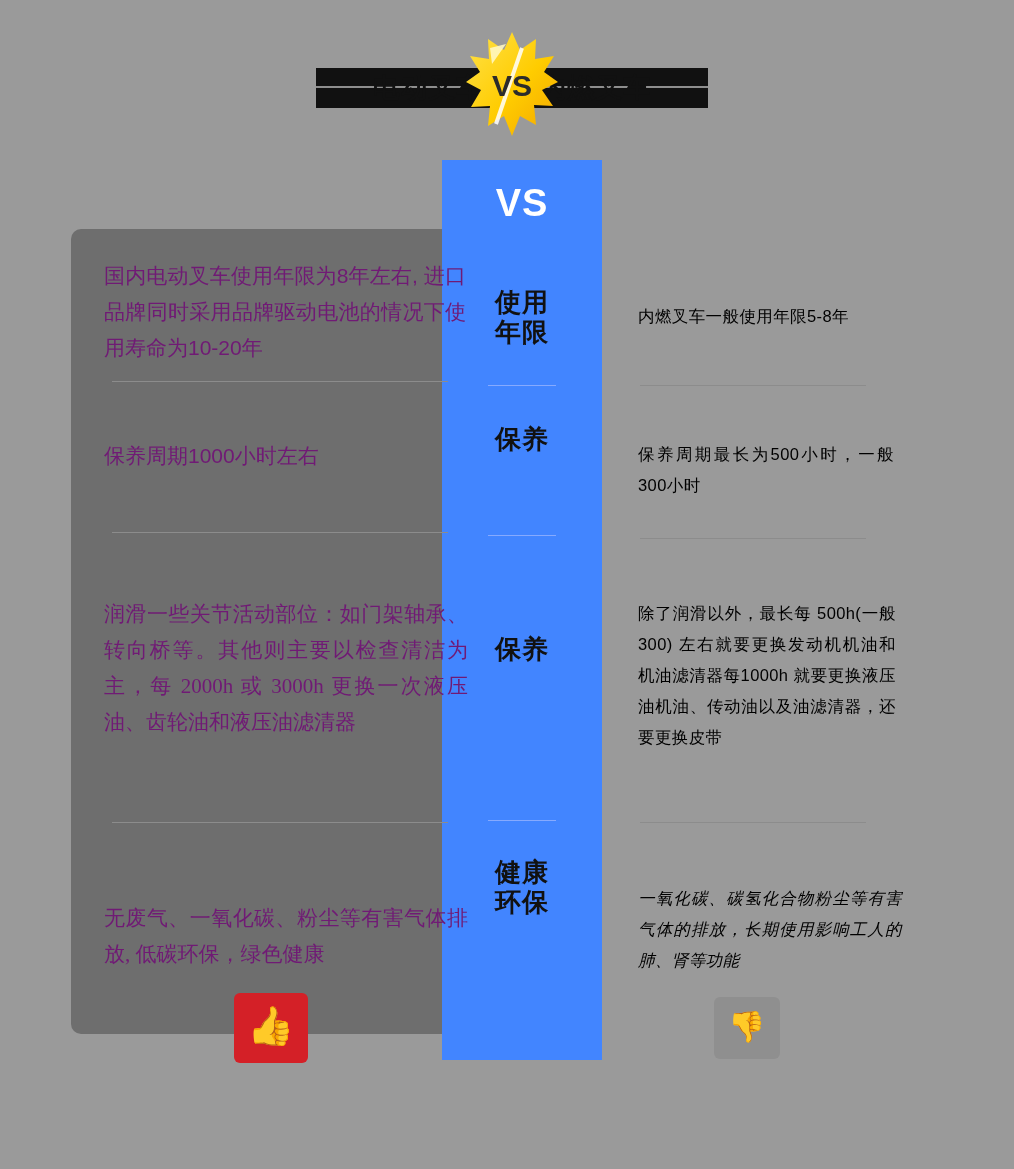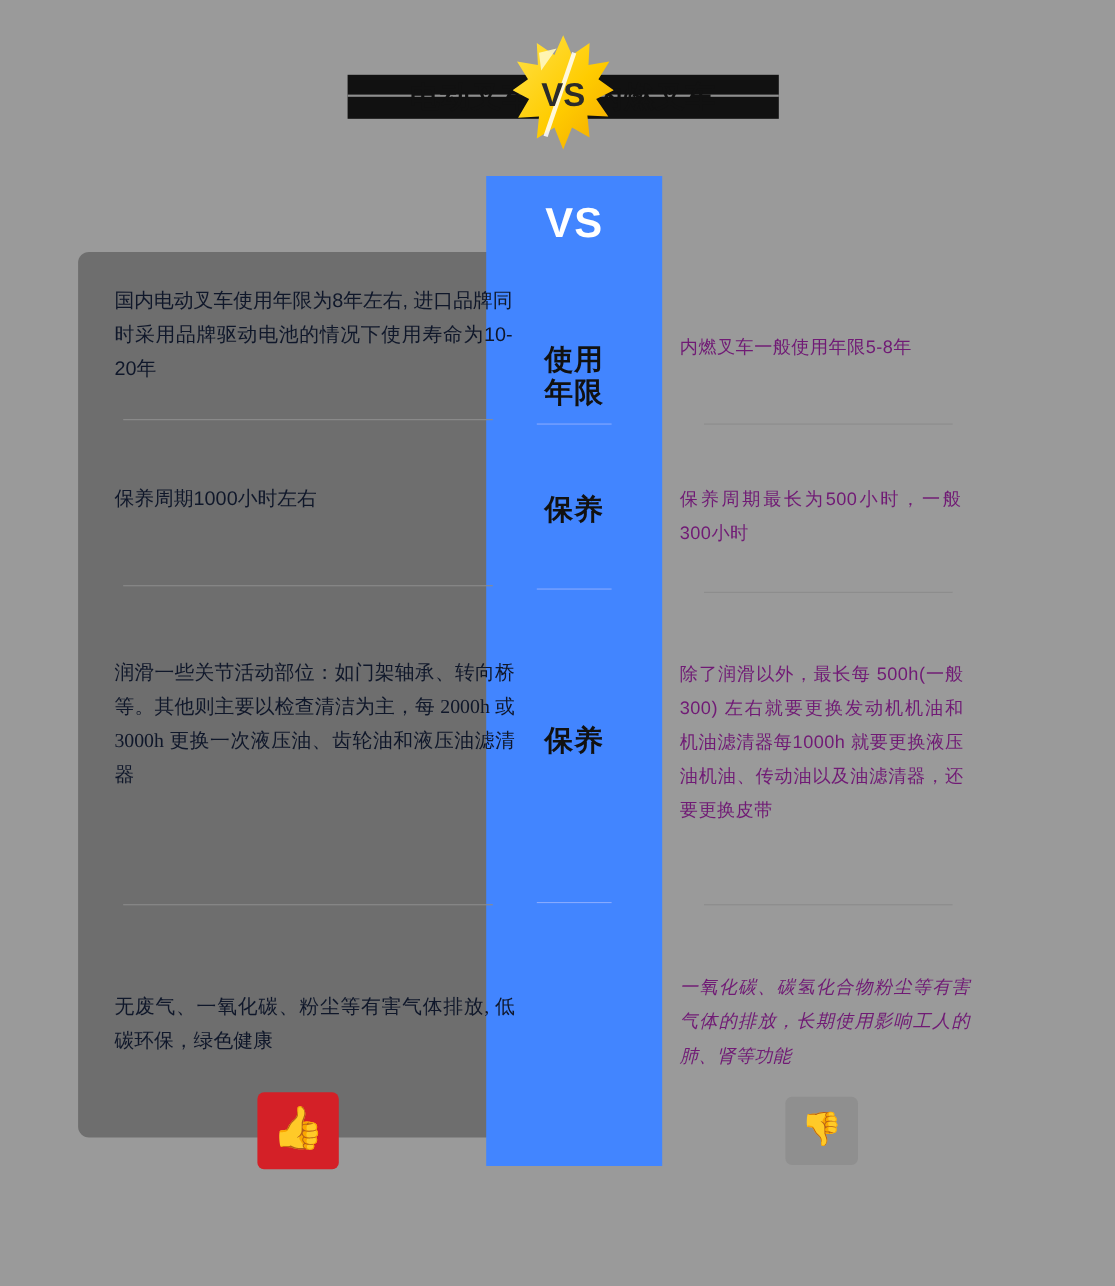--- a/index.html
+++ b/index.html
@@ -93,47 +93,47 @@
   .center-row-label {
     position: absolute;
     left: 0;
     width: 160px;
     text-align: center;
     color: #111111;
     font-size: 26px;
     font-weight: bold;
     line-height: 1.15;
     letter-spacing: 1px;
-    margin-top: 24px;
   }
   .center-div {
     position: absolute;
     left: 46px;
     width: 68px;
     height: 1px;
     background: #86aaff;
   }
 
   
   .left-text {
     position: absolute;
-    color: #0f172a;
-    font-size: 18px;
+    color: #701a75;
+    font-size: 21px;
     line-height: 1.72;
     text-align: justify;
     text-justify: inter-ideograph;
   }
   .right-text {
     position: absolute;
-    color: #701a75;
+    color: #000000;
     font-size: 16.5px;
     line-height: 1.88;
     text-align: justify;
     text-justify: inter-ideograph;
     letter-spacing: 0.4px;
+    margin-left: 20px;
   }
   .left-div {
     position: absolute;
     height: 1px;
     background: #8c8c8c;
   }
   .right-div {
     position: absolute;
     height: 1px;
     background: #8c8c8c;
@@ -216,20 +216,24 @@
   <div class="center-row-label" style="top:265px;">
     <div>保养</div>
   </div>
   <div class="center-div" style="top:375px;"></div>
 
   <div class="center-row-label" style="top:475px;">
     <div>保养</div>
   </div>
   <div class="center-div" style="top:660px;"></div>
 
+  <div class="center-row-label" style="top:698px;">
+    <div>健康</div>
+    <div>环保</div>
+  </div>
 </div>
 
 <div class="left-text" style="left:104px; top:258px; width:362px;">国内电动叉车使用年限为8年左右, 进口品牌同时采用品牌驱动电池的情况下使用寿命为10-20年</div>
 <div class="left-div" style="left:112px; top:381px; width:336px;"></div>
 
 <div class="left-text" style="left:104px; top:438px; width:362px;">保养周期1000小时左右</div>
 <div class="left-div" style="left:112px; top:532px; width:336px;"></div>
 
 <div class="left-text" style="left:104px; top:596px; width:364px;font-family:Liberation Serif, serif;">润滑一些关节活动部位：如门架轴承、转向桥等。其他则主要以检查清洁为主，每 2000h 或 3000h 更换一次液压油、齿轮油和液压油滤清器</div>
 <div class="left-div" style="left:112px; top:822px; width:336px;"></div>

